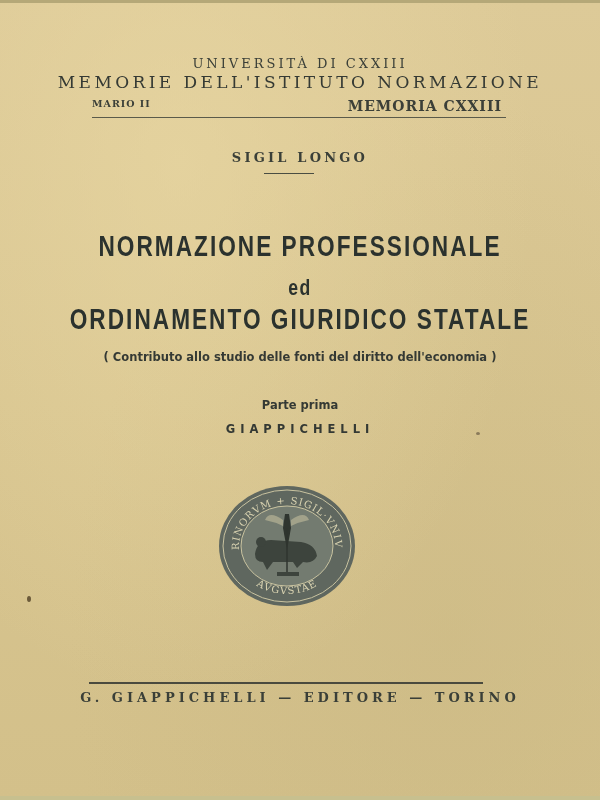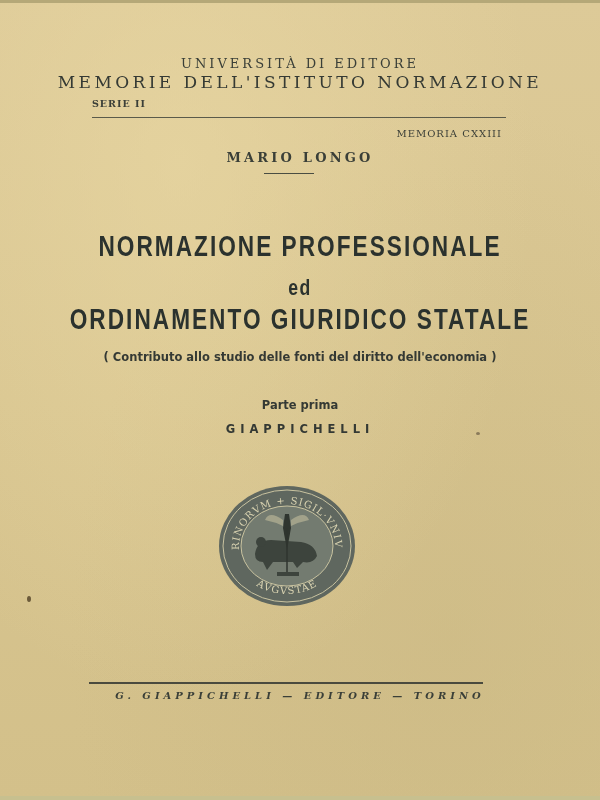--- a/index.html
+++ b/index.html
@@ -19,21 +19,21 @@
     }
     .edge-top { position:absolute; left:0; top:0; width:600px; height:3px; background:#b5a878; }
     .edge-bottom { position:absolute; left:0; bottom:0; width:600px; height:4px; background:#c7c08f; }
 
     .abs { position: absolute; }
     .center { left: 0; width: 600px; text-align: center; }
 
     .univ { top: 56px; font-size: 13px; letter-spacing: 3px; color:#3a3f38; }
     .memorie { top: 72px; font-size: 17px; letter-spacing: 3.4px; color:#353a34; }
     .serie { top: 98px; left: 92px; font-size: 9.5px; letter-spacing: 1px; font-weight: bold; color:#3b3f38; }
-    .memoria { top: 98px; right: 98px; font-size: 10px; letter-spacing: 1px; font-weight: normal; color:#3b3f38;margin-top:30px; }
+    .memoria { top: 98px; right: 98px; font-size: 14px; letter-spacing: 1px; font-weight: bold; color:#3b3f38; }
     .rule-top { top: 117px; left: 92px; width: 414px; height: 1px; background:#5a5a4a; }
 
     .author { top: 150px; font-size: 13px; letter-spacing: 3.2px; font-weight: bold; color:#3a3f38; }
     .author-rule { top: 173px; left: 264px; width: 50px; height: 1px; background:#4a4d42; }
 
     .title1, .title3 {
       font-family: "Liberation Sans", sans-serif;
       font-weight: bold; font-size: 29px; letter-spacing: 2.6px; color:#2b322e;
       transform: scaleX(0.78); transform-origin: center;
     }
@@ -41,37 +41,37 @@
     .title2 { top: 275px; font-family: "Liberation Sans", sans-serif; font-weight: bold; font-size: 22px; letter-spacing: 2px; color:#2b322e; transform: scaleX(0.8); }
     .title3 { top: 303px; }
 
     .subtitle { top: 350px; font-family: "DejaVu Sans", sans-serif; font-weight: bold; font-size: 11.5px; color:#343934; }
     .parte { top: 398px; font-family: "DejaVu Sans", sans-serif; font-weight: bold; font-size: 11.5px; color:#343934; }
     .intro { top: 422px; font-family: "DejaVu Sans", sans-serif; font-weight: bold; font-size: 11.5px; letter-spacing: 5px; color:#343934; }
 
     .seal { left: 217px; top: 484px; width: 140px; height: 124px; }
 
     .rule-bottom { top: 682px; left: 89px; width: 394px; height: 2px; background:#4a4a3e; }
-    .publisher { top: 690px; font-size: 10px; letter-spacing: 4px; font-weight: bold; color:#3a3f38;font-style:italic; }
+    .publisher { top: 690px; font-size: 13px; letter-spacing: 4px; font-weight: bold; color:#3a3f38; }
 
     .spot { position:absolute; border-radius:50%; background:#6b5a3a; }
   </style>
 </head>
 <body>
 
 <div class="page">
   <div class="edge-top"></div>
 
-  <div class="abs center univ">UNIVERSITÀ DI EDITORE</div>
+  <div class="abs center univ">UNIVERSITÀ DI CXXIII</div>
   <div class="abs center memorie">MEMORIE DELL'ISTITUTO NORMAZIONE</div>
-  <div class="abs serie">SERIE II</div>
+  <div class="abs serie">MARIO II</div>
   <div class="abs memoria">MEMORIA CXXIII</div>
   <div class="abs rule-top"></div>
 
-  <div class="abs center author">MARIO LONGO</div>
+  <div class="abs center author">SIGIL LONGO</div>
   <div class="abs author-rule"></div>
 
   <div class="abs center title1">NORMAZIONE PROFESSIONALE</div>
   <div class="abs center title2">ed</div>
   <div class="abs center title3">ORDINAMENTO GIURIDICO STATALE</div>
 
   <div class="abs center subtitle">( Contributo allo studio delle fonti del diritto dell'economia )</div>
   <div class="abs center parte">Parte prima</div>
   <div class="abs center intro">GIAPPICHELLI</div>
 

